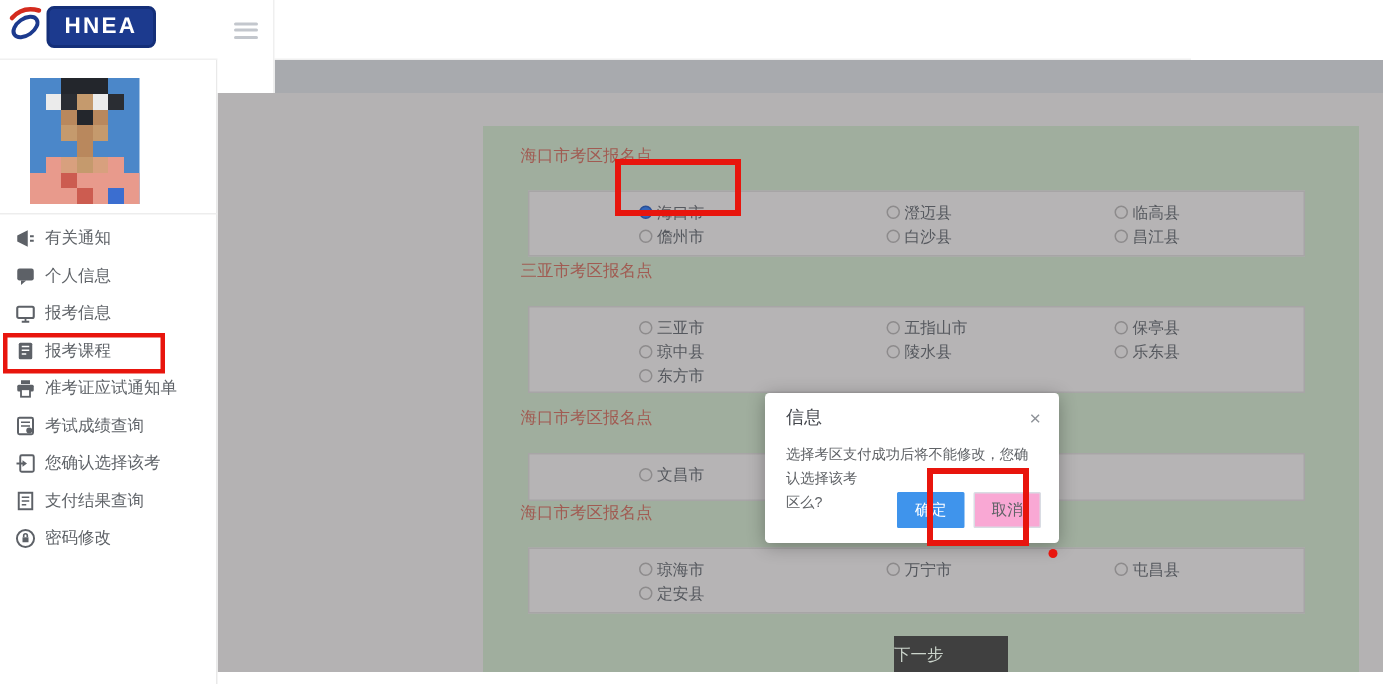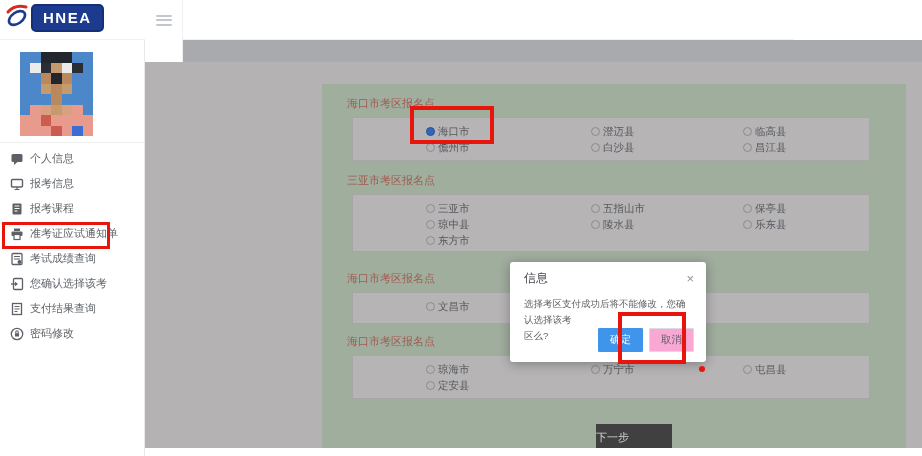--- a/index.html
+++ b/index.html
@@ -28,21 +28,21 @@
   .mi-icon { width:14px; height:14px; flex:none; display:inline-flex; }
   .mi-icon svg { width:14px; height:14px; }
 
   
   .strip   { position:absolute; left:183px; top:40px; width:739px; height:22px; background:#a8aaae; z-index:1; }
   .content { position:absolute; left:145px; top:62px; width:777px; height:386px; background:#b4b2b3; z-index:1; }
   .panel   { position:absolute; left:177px; top:22px; width:584px; height:364px; background:#a0ae9e; overflow:hidden; }
 
   .section { position:absolute; left:0; width:100%; }
   .sec-title { margin-left:25px; font-size:11px; color:#a15b52; }
-  .sec-box { margin:6px 0 0 30px; width:518px; background:#b6b4b5; border:1px solid #a7a5a6;
+  .sec-box { margin:16px 0 0 30px; width:518px; background:#b6b4b5; border:1px solid #a7a5a6;
              display:grid; grid-template-columns:165px 152px 1fr; align-content:start;
              padding:6px 0 0 73px; row-gap:1px; }
   .opt { display:flex; align-items:center; gap:3px; height:15px; font-size:10.5px; color:#55585e; cursor:pointer; }
   .radio { width:9px; height:9px; border-radius:50%; border:1px solid #8d8b8c; background:transparent; flex:none; }
   .radio.sel { background:#3366bb; border-color:#2a4f96; }
 
   .next-btn { position:absolute; left:254px; top:340px; width:76px; height:26px; background:#404040;
               color:#ccd5cc; font-size:11px; text-align:left; line-height:26px; border:none; cursor:pointer;margin-left:20px; }
 
   
@@ -117,20 +117,29 @@
         <rect x="2" y="6" width="1" height="1" fill="#cc5c50"></rect>
         <rect x="3" y="7" width="1" height="1" fill="#cc5c50"></rect>
         <rect x="5" y="7" width="1" height="1" fill="#3b6ed0"></rect>
       </svg>
     </div>
     <div class="sidebar-divider"></div>
     <nav class="menu" id="menu">
         <div class="menu-item">
           <span class="mi-icon">
             <svg viewBox="0 0 14 14">
+              <path d="M1.5 5 L8.5 1.5 V12.5 L1.5 9 Z" fill="#5d6167"></path>
+              <path d="M10 5.5 h2.5 M10 8.5 h2.5" stroke="#5d6167" stroke-width="1.2"></path>
+            </svg>
+          </span>
+          <span>有关通知</span>
+        </div>
+        <div class="menu-item">
+          <span class="mi-icon">
+            <svg viewBox="0 0 14 14">
               <rect x="1.5" y="2" width="11" height="8" rx="1.5" fill="#5d6167"></rect>
               <path d="M4 10 L4 13 L7.5 10 Z" fill="#5d6167"></path>
             </svg>
           </span>
           <span>个人信息</span>
         </div>
         <div class="menu-item">
           <span class="mi-icon">
             <svg viewBox="0 0 14 14">
               <rect x="1.5" y="2.5" width="11" height="7.5" rx="1" fill="none" stroke="#5d6167" stroke-width="1.4"></rect>

